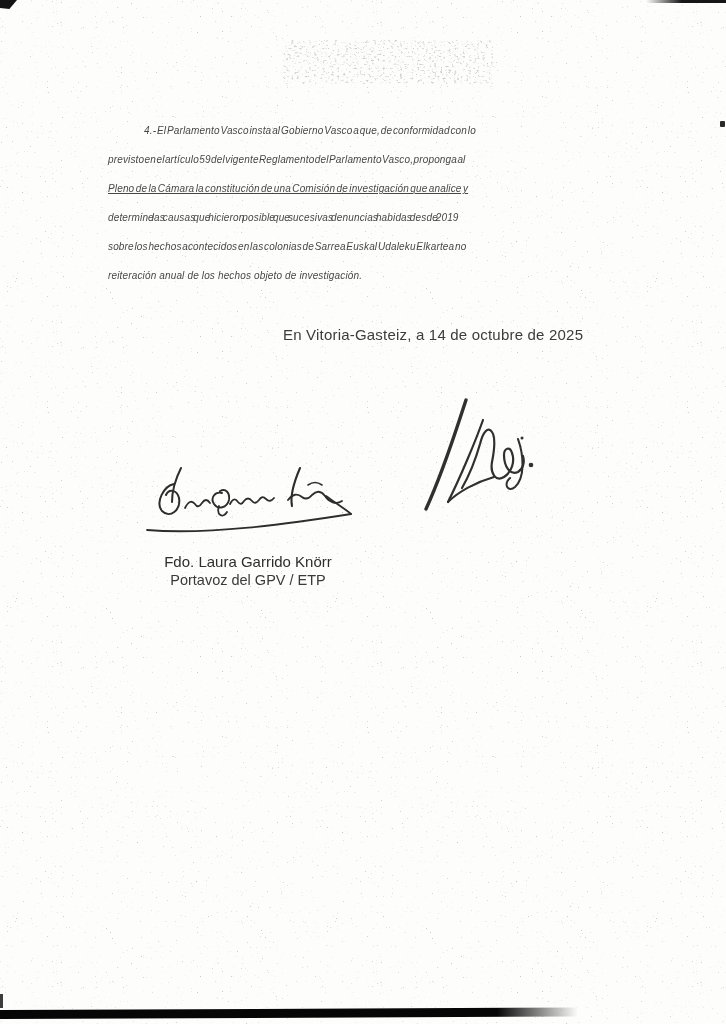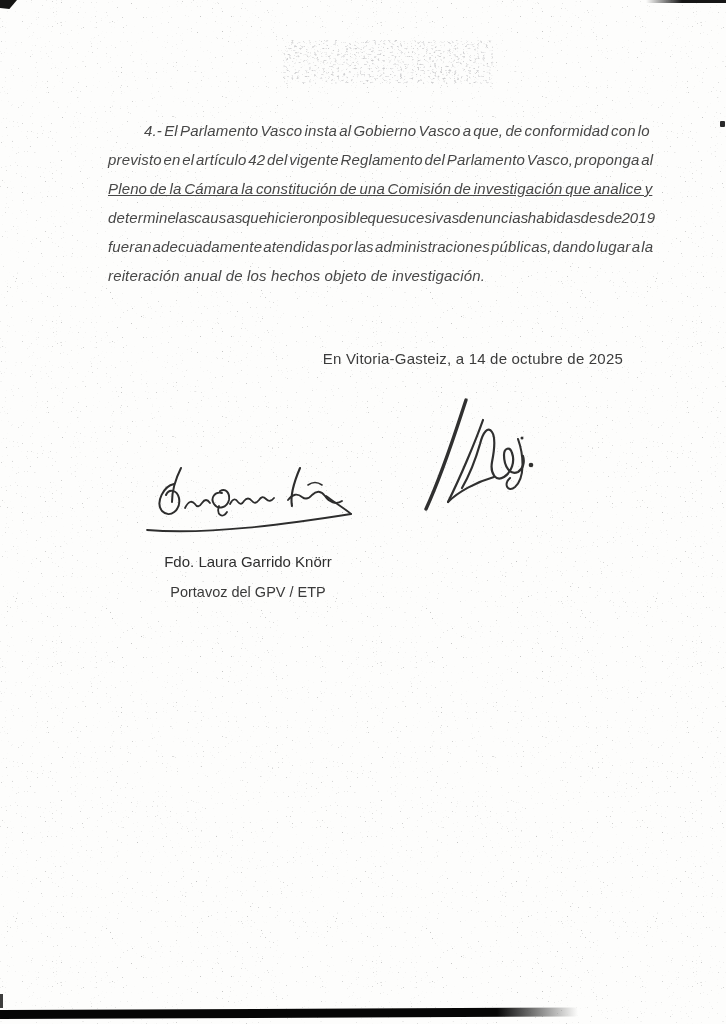--- a/index.html
+++ b/index.html
@@ -20,38 +20,38 @@
   .edge-line-tr{position:absolute;left:646px;top:0;width:80px;height:3px;
     background:linear-gradient(to right,rgba(20,20,20,0),#161616 45%);}
   .edge-dot-r{position:absolute;left:720px;top:121px;width:5px;height:6px;background:#2a2a2a;border-radius:1px;}
   .edge-sliver-bl{position:absolute;left:0;top:994px;width:3px;height:14px;background:#3d3d3d;}
   .bottom-bar{position:absolute;left:0;top:1010px;width:578px;height:9px;
     background:linear-gradient(to right,#060606 0 86%,rgba(6,6,6,0) 100%);
     transform:rotate(-0.25deg);transform-origin:left center;border-radius:0 3px 3px 0;}
   
   .paragraph{
     position:absolute;left:108px;top:116px;width:500px;
-    font-style:italic;font-size:15px;line-height:29px;
+    font-style:italic;font-size:10px;line-height:29px;
     color:#474747;letter-spacing:.15px;
   }
   .para-line{white-space:nowrap;height:29px;}
   .para-line.indent{margin-left:36px;}
   .dateline{
-    position:absolute;right:103px;top:350px;width:340px;
-    text-align:right;font-size:15px;color:#3c3c3c;letter-spacing:.2px;
+    position:absolute;right:103px;top:326px;width:340px;
+    font-size:15px;color:#3c3c3c;letter-spacing:.2px;
   }
   
   .sig-svg{position:absolute;pointer-events:none;}
   .sig-left{left:138px;top:448px;}
   .sig-right{left:400px;top:382px;}
   .sig-block{position:absolute;top:552px;width:230px;text-align:center;}
   .sig-block.left{left:133px;}
   .sig-block.right{left:384px;}
   .sig-name{font-weight:normal;font-size:15px;color:#2e2e2e;line-height:19px;}
-  .sig-role{font-size:14.5px;color:#3a3a3a;line-height:19px;margin-top:12px;}
+  .sig-role{font-size:14.5px;color:#3a3a3a;line-height:19px;}
 </style>
 </head>
 <body>
 
 <div class="page">
 
   <svg class="noise-layer" width="726" height="1024">
     <filter id="pageNoise" x="0" y="0" width="100%" height="100%">
       <feTurbulence type="fractalNoise" baseFrequency="0.8" numOctaves="2" seed="11"></feTurbulence>
       <feColorMatrix type="matrix" values="0 0 0 0 0.25  0 0 0 0 0.25  0 0 0 0 0.25  6 0 0 0 -4.4"></feColorMatrix>
@@ -68,24 +68,24 @@
   </svg>
 
   <div class="corner-mark-tl"></div>
   <div class="edge-line-tr"></div>
   <div class="edge-dot-r"></div>
   <div class="edge-sliver-bl"></div>
   <div class="bottom-bar"></div>
 
   <div class="paragraph">
     <div class="para-line indent" style="word-spacing: -2.09615px;"><span>4.- El Parlamento Vasco insta al Gobierno Vasco a que, de conformidad con lo</span></div>
-    <div class="para-line" style="word-spacing: -2.53385px;"><span>previsto en el artículo 42 del vigente Reglamento del Parlamento Vasco, proponga al</span></div>
+    <div class="para-line" style="word-spacing: -2.53385px;"><span>previsto en el artículo 59 del vigente Reglamento del Parlamento Vasco, proponga al</span></div>
     <div class="para-line" style="word-spacing: -1.58774px; text-decoration: underline;"><span>Pleno de la Cámara la constitución de una Comisión de investigación que analice y</span></div>
     <div class="para-line" style="word-spacing: -5.05824px;"><span>determine las causas que hicieron posible que sucesivas denuncias habidas desde 2019</span></div>
-    <div class="para-line" style="word-spacing: -3.15625px;"><span>fueran adecuadamente atendidas por las administraciones públicas, dando lugar a la</span></div>
+    <div class="para-line" style="word-spacing: -2.23177px;"><span>sobre los hechos acontecidos en las colonias de Sarrea Euskal Udaleku Elkartea no</span></div>
     <div class="para-line"><span>reiteración anual de los hechos objeto de investigación.</span></div>
   </div>
 
   <div class="dateline">En Vitoria-Gasteiz, a 14 de octubre de 2025</div>
 
   <svg class="sig-svg sig-right" width="180" height="145" viewBox="0 0 180 145">
     <g fill="none" stroke="#1f1f1f" stroke-linecap="round" stroke-linejoin="round" opacity="0.92">
       <path d="M66,18 C58,42 44,88 26,127" stroke-width="3.4"></path>
       <path d="M83,38 C76,58 60,96 48,120" stroke-width="2.2"></path>
       <path d="M48,120 C58,110 76,100 94,95" stroke-width="2"></path>

